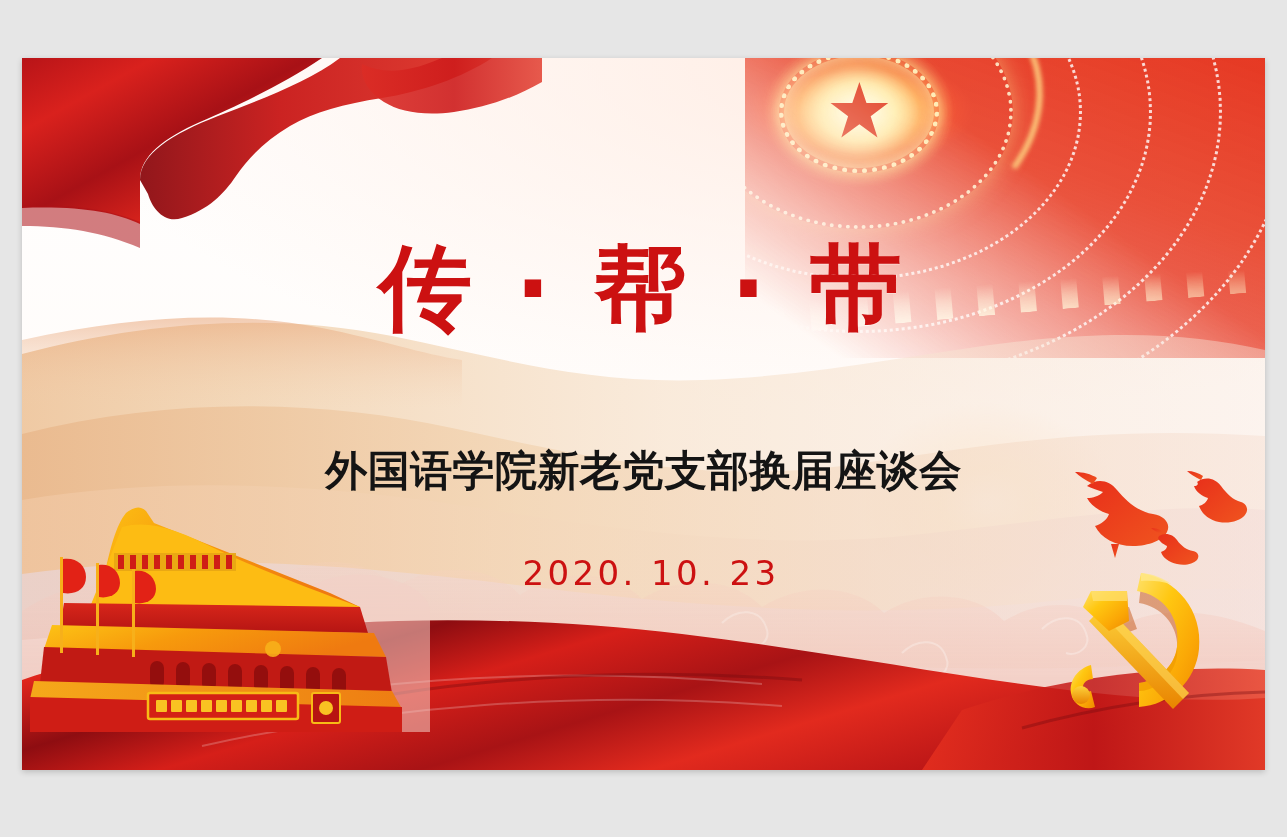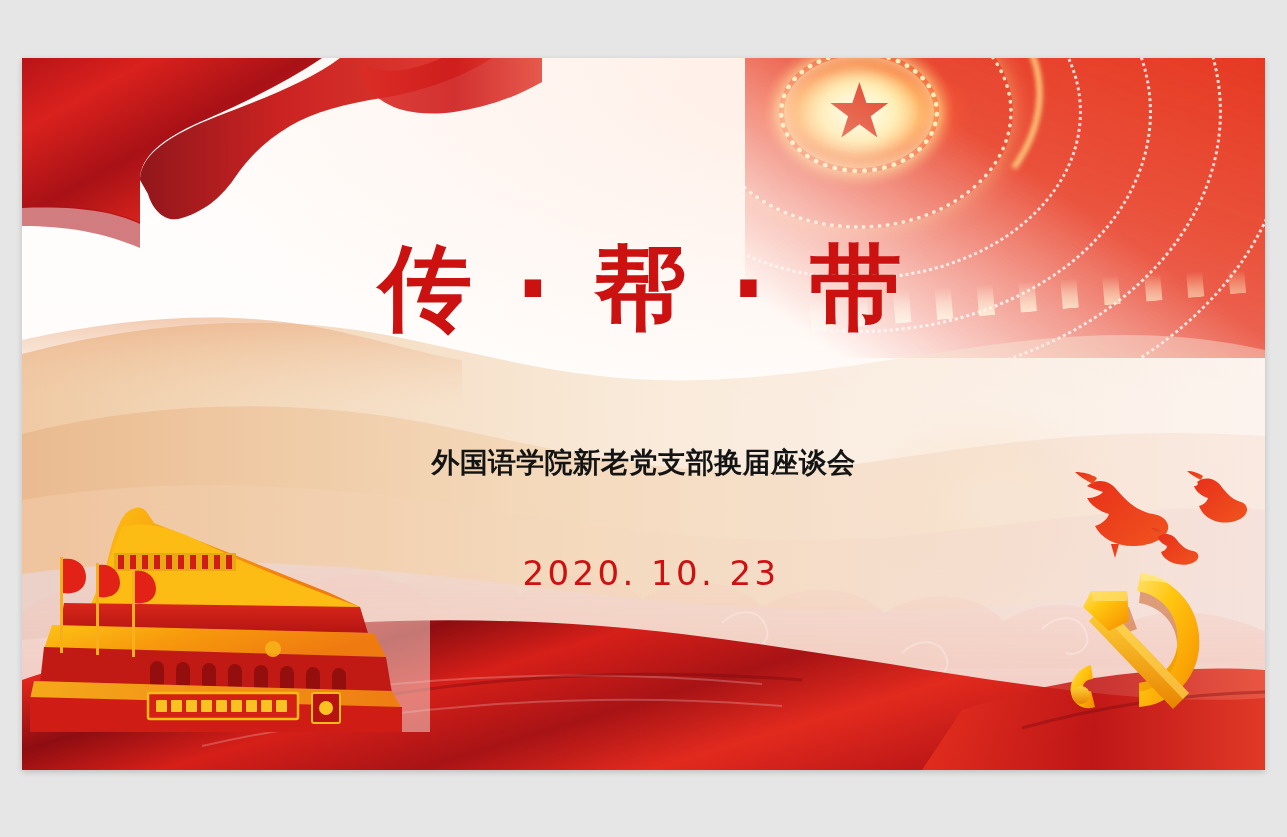--- a/index.html
+++ b/index.html
@@ -133,21 +133,21 @@
     letter-spacing:.06em;
     line-height:1;
     font-family:"DejaVu Sans","Liberation Sans",sans-serif;
     text-shadow:0 1px 0 rgba(255,255,255,.35);
     white-space:nowrap;
   }
   #subtitle{
     position:absolute;left:0;right:0;top:390px;
     text-align:center;
     color:#141414;
-    font-size:28px;
+    font-size:42px;
     font-weight:bold;
     letter-spacing:.01em;
     line-height:1.1;
     font-family:"DejaVu Sans","Liberation Sans",sans-serif;
     white-space:nowrap;
   }
   #event-date{
     position:absolute;left:0;right:0;top:498px;
     text-align:center;
     color:#cc1111;

